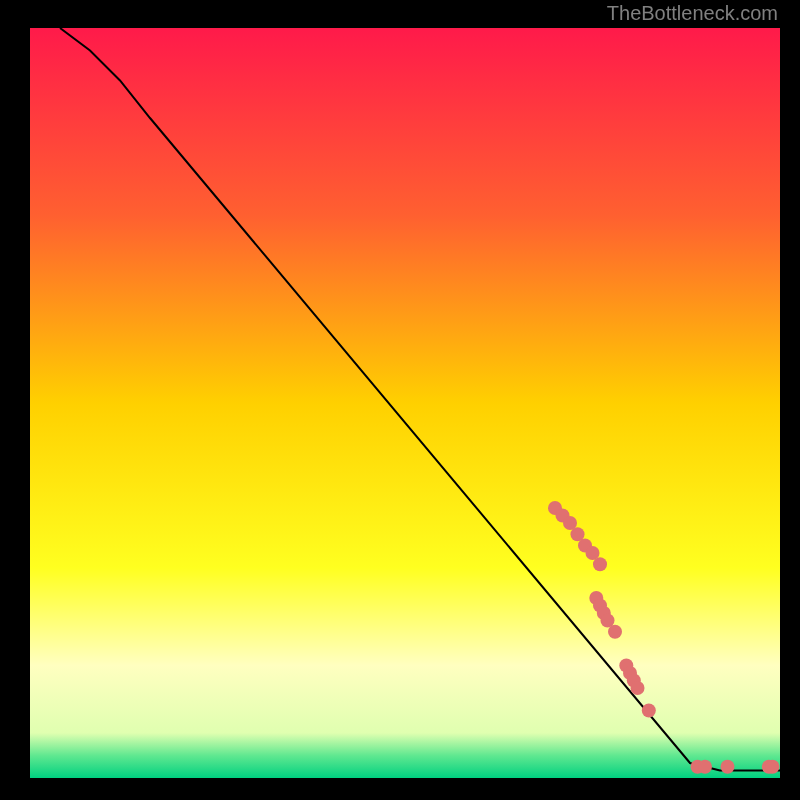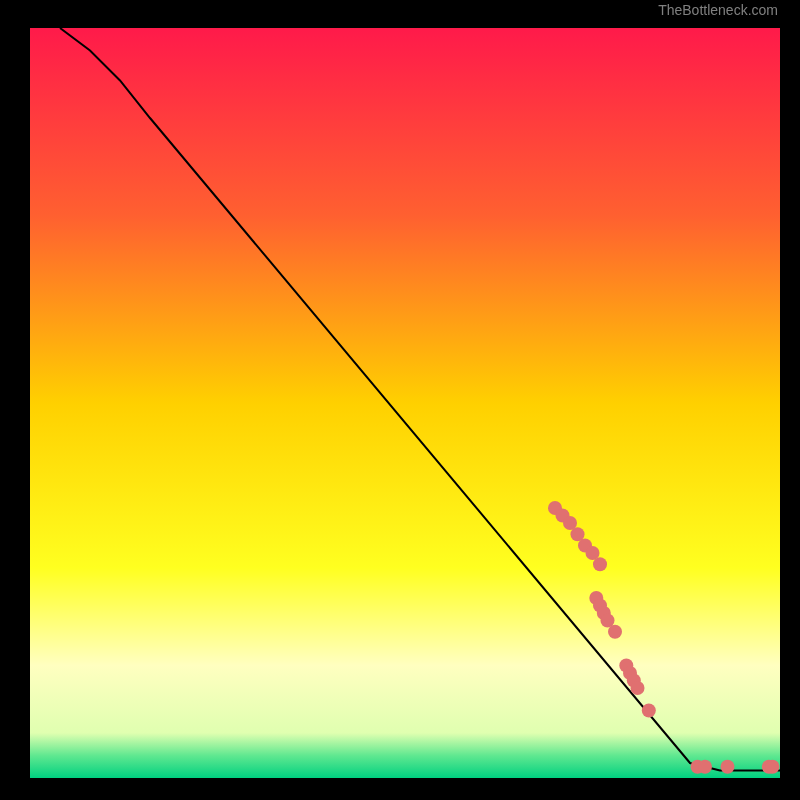--- a/index.html
+++ b/index.html
@@ -9,21 +9,21 @@
     height: 800px;
     background: #000;
     position: relative;
     font-family: Arial, sans-serif;
   }
   .attribution {
     position: absolute;
     top: 2px;
     right: 22px;
     color: #808080;
-    font-size: 14px;
+    font-size: 20px;
     font-weight: normal;
     margin-left: 23px;
   }
   .plot-area {
     position: absolute;
     left: 30px;
     top: 28px;
     width: 750px;
     height: 750px;
   }

